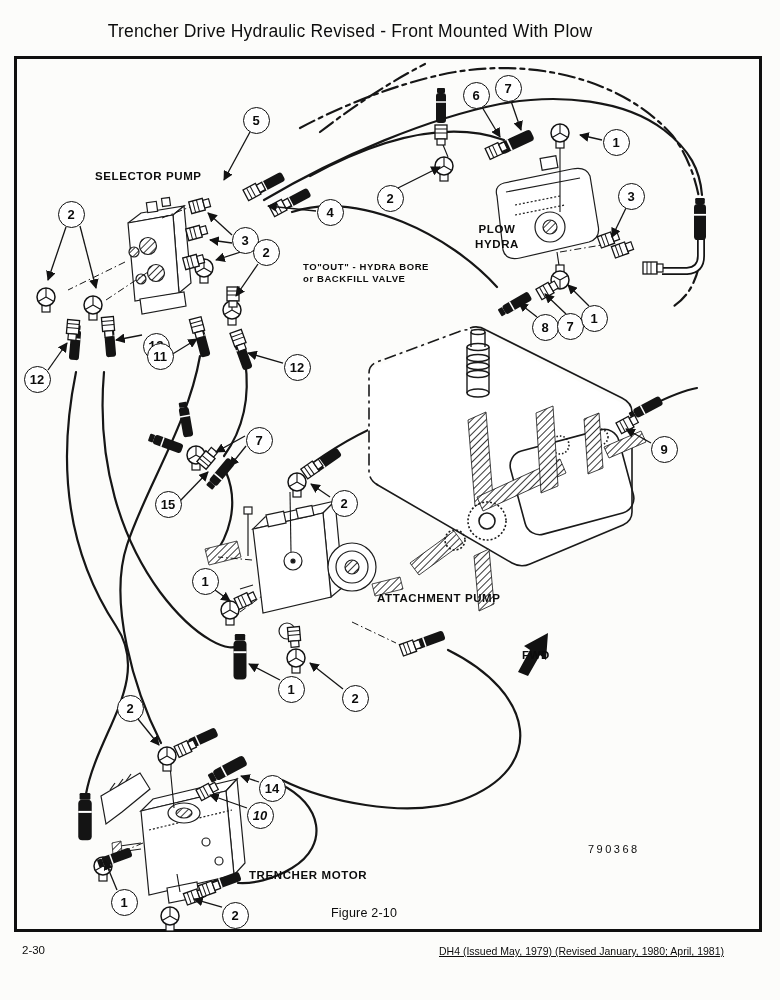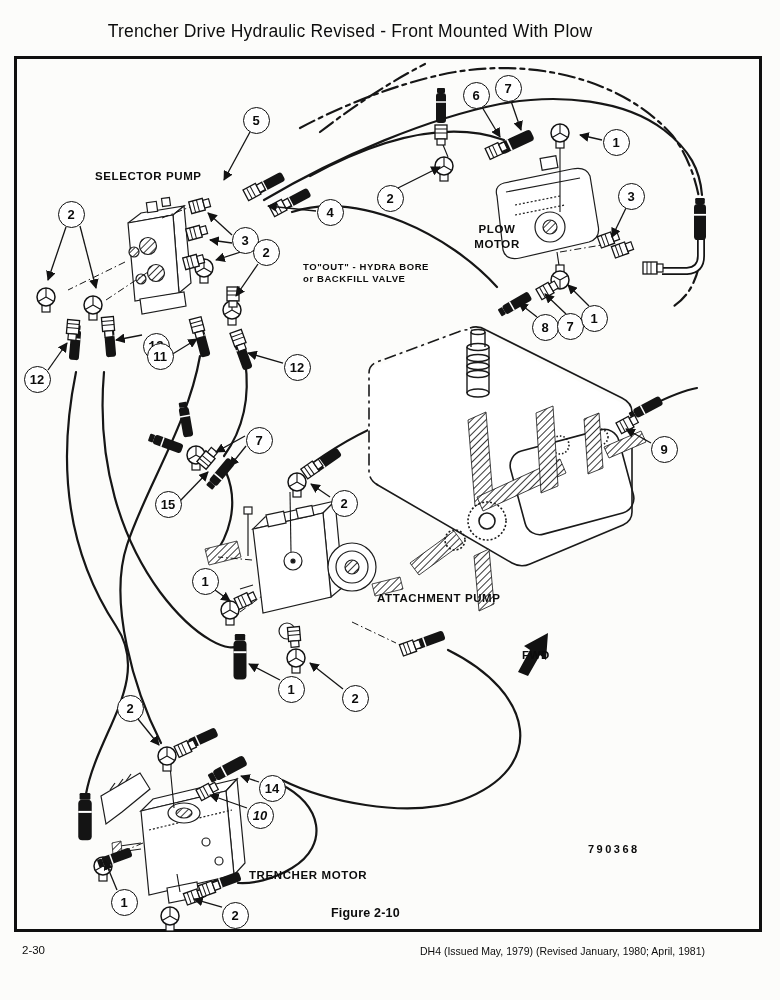--- a/index.html
+++ b/index.html
@@ -15,29 +15,29 @@
   .frame{
     position:absolute;left:14px;top:56px;width:748px;height:876px;
     border:3px solid #0f0f0f;box-sizing:border-box;background:transparent;
   }
   svg.art{position:absolute;left:0;top:0;}
   #annotations{position:absolute;inset:0;}
   .dlabel{
     position:absolute;font-weight:bold;letter-spacing:.6px;
     white-space:pre-line;line-height:1.3;color:#0c0c0c;
   }
-  .dlabel.plain{font-weight:bold;letter-spacing:.3px;}
+  .dlabel.plain{font-weight:normal;letter-spacing:.3px;}
   .callout{
     position:absolute;width:27px;height:27px;box-sizing:border-box;
     border:1.8px solid #0d0d0d;border-radius:50%;background:#fff;
     display:flex;align-items:center;justify-content:center;
     font-size:13px;font-weight:bold;line-height:1;
   }
   .footer-left{position:absolute;left:22px;top:944px;font-size:11.5px;}
-  .footer-right{position:absolute;right:75px;top:945px;font-size:10.5px;}
+  .footer-right{position:absolute;right:56px;top:945px;font-size:10.5px;text-decoration:underline;}
 </style>
 </head>
 <body>
 
 <div class="page-title">Trencher Drive Hydraulic Revised - Front Mounted With Plow</div>
 <div class="frame"></div>
 
 <svg class="art" width="780" height="1000" viewBox="0 0 780 1000" aria-hidden="true">
   <defs>
     <marker id="arw" viewBox="0 0 10 10" refX="9" refY="5" markerWidth="7.5" markerHeight="7.5" orient="auto">
@@ -314,21 +314,21 @@
     <line x1="259" y1="782" x2="241" y2="776" marker-end="url(#arw)"></line>
     <line x1="247" y1="808" x2="210" y2="795" marker-end="url(#arw)"></line>
     <line x1="117" y1="890" x2="105" y2="861" marker-end="url(#arw)"></line>
     <line x1="222" y1="907" x2="194" y2="899" marker-end="url(#arw)"></line>
   </g>
 </svg>
 
 <div id="annotations">
     <div class="dlabel" style="left: 95px; top: 169px; font-size: 11.5px;">SELECTOR PUMP</div>
     <div class="dlabel" style="left: 461px; top: 222px; font-size: 11.5px; width: 72px; text-align: center;">PLOW
-MOTOR</div>
+HYDRA</div>
     <div class="dlabel" style="left: 303px; top: 261px; font-size: 9.5px;">TO"OUT" - HYDRA BORE
 or BACKFILL VALVE</div>
     <div class="dlabel" style="left: 377px; top: 591px; font-size: 11.5px;">ATTACHMENT PUMP</div>
     <div class="dlabel" style="left: 498px; top: 648px; font-size: 11.5px; padding-left: 24px;">FWD</div>
     <div class="dlabel" style="left: 249px; top: 868px; font-size: 11.5px; text-align: center;">TRENCHER MOTOR</div>
     <div class="dlabel plain" style="left: 588px; top: 842px; font-size: 11px; letter-spacing: 2.5px;">790368</div>
     <div class="dlabel plain" style="left: 331px; top: 905px; font-size: 12.5px; letter-spacing: 0.2px;">Figure 2-10</div>
     <div class="callout" style="left: 242.5px; top: 106.5px;">5</div>
     <div class="callout" style="left: 462.5px; top: 81.5px;">6</div>
     <div class="callout" style="left: 494.5px; top: 74.5px;">7</div>

